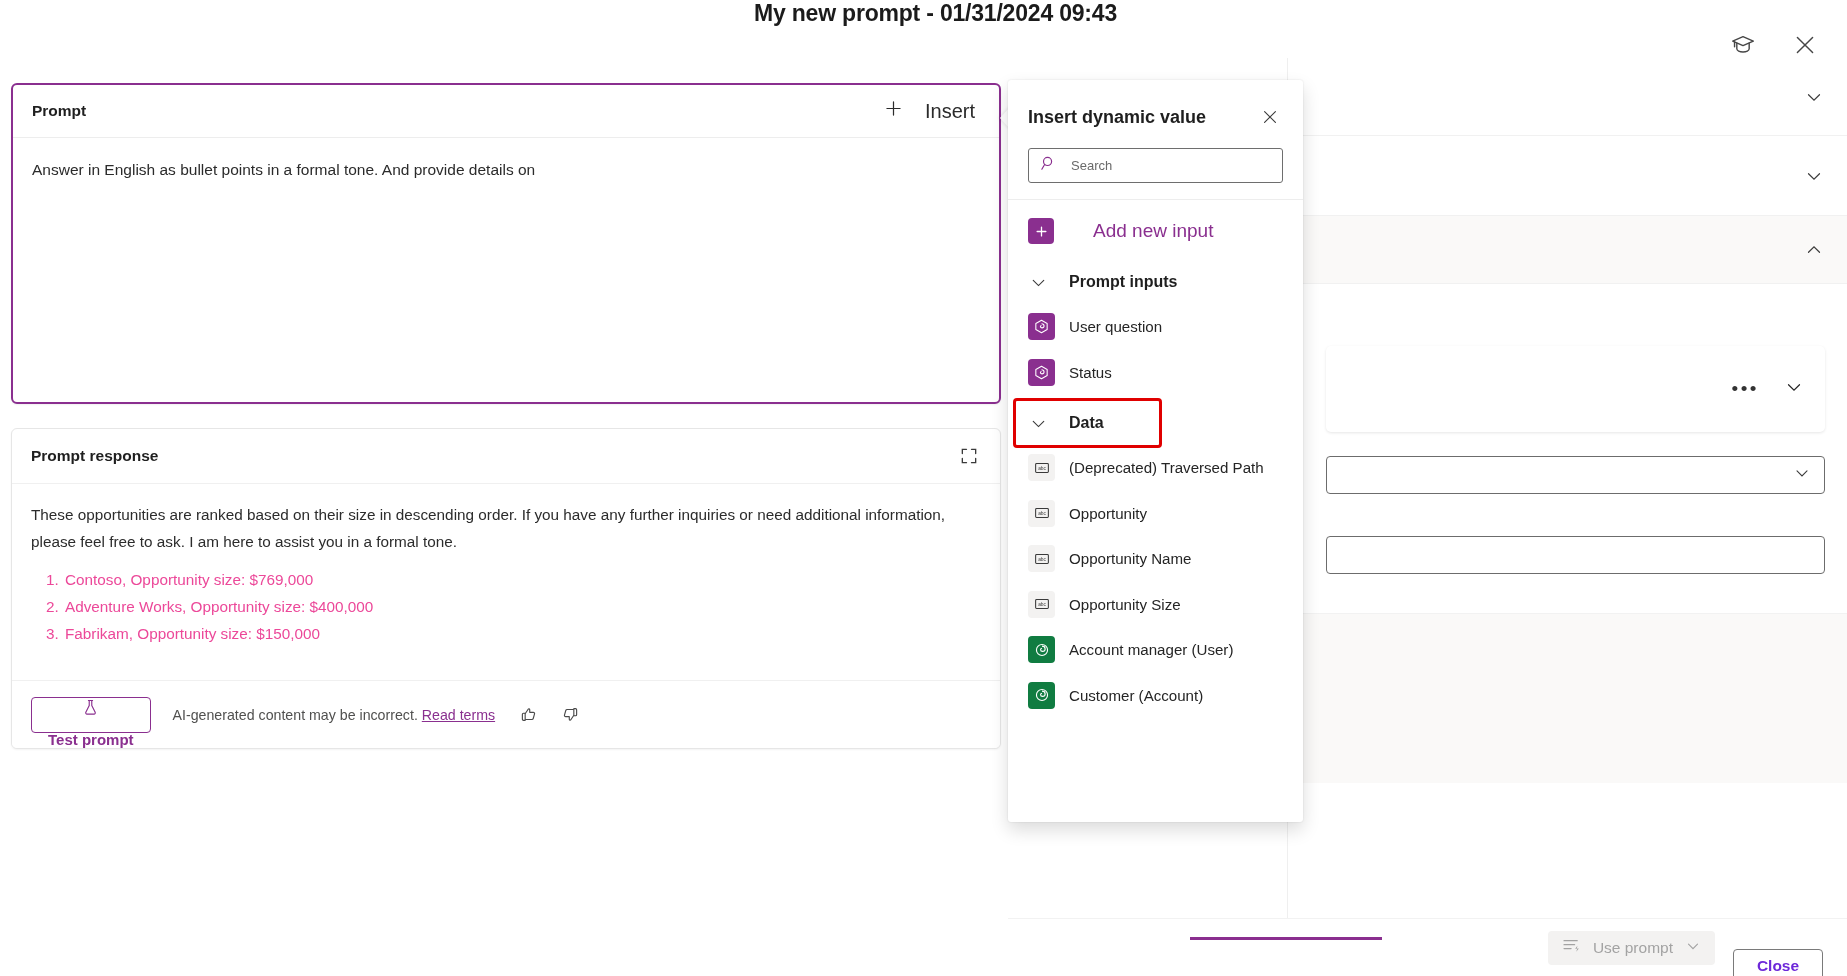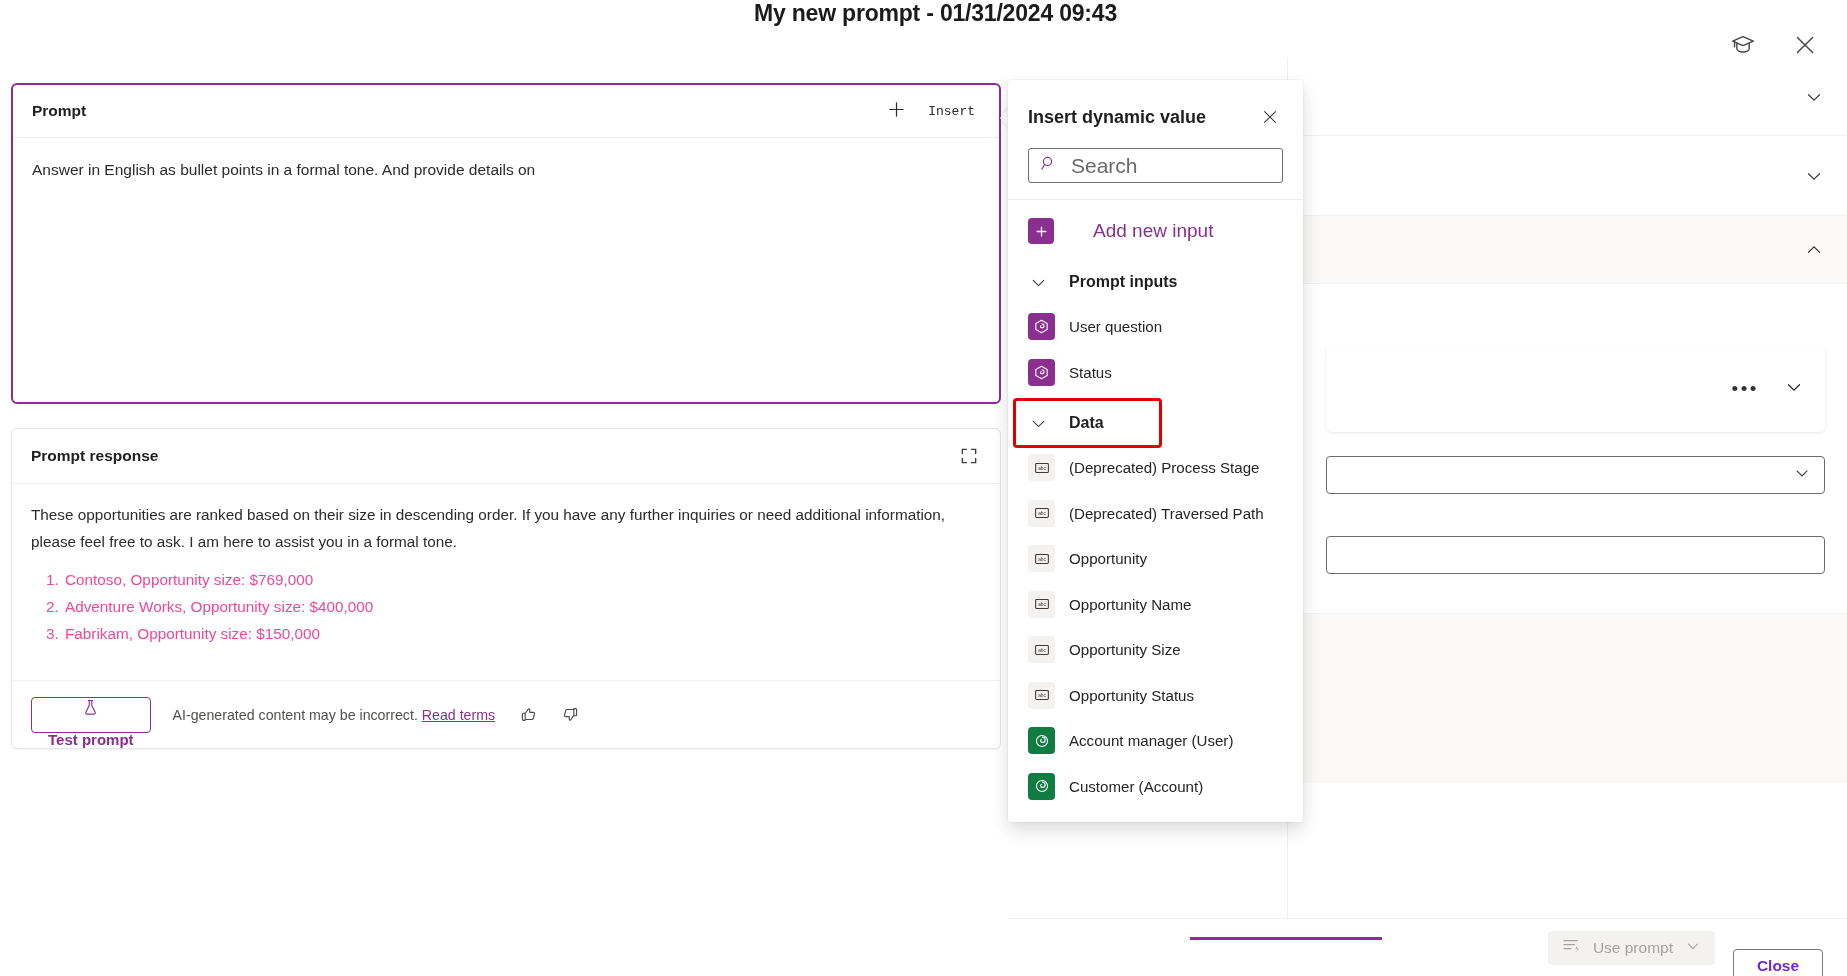--- a/index.html
+++ b/index.html
@@ -82,22 +82,22 @@
     font-weight: 700;
     color: #1f1f1f;
   }
   .insert-btn {
     margin-left: auto;
     display: flex;
     align-items: center;
     gap: 21px;
     border: none;
     background: transparent;
-    font-family: Liberation Mono, monospace;
-    font-size: 13px;
+    font-family: Liberation Sans, sans-serif;
+    font-size: 20px;
     color: #2b2b2b;
     cursor: pointer;
     padding: 6px 8px;
   }
   .prompt-body {
     padding: 20px 19px 0 19px;
     font-size: 15.5px;
     line-height: 1.5;
     color: #2b2b2b;
   }
@@ -362,21 +362,21 @@
     display: flex;
     align-items: center;
     padding: 0 10px;
     gap: 11px;
   }
   .search-input {
     border: none;
     outline: none;
     flex: 1;
     font-family: inherit;
-    font-size: 21px;
+    font-size: 13px;
     color: #3a3a3a;
     background: transparent;
   }
   .search-input::placeholder { color: #6a6a6a; }
   .flyout-divider {
     margin-top: 16px;
     border-top: 1px solid #ededed;
   }
   .flyout-list {
     flex: 1;
@@ -679,79 +679,61 @@
 
       <div class="group-head highlight">
         <span class="chev">
           <svg width="21" height="21" viewBox="0 0 24 24" fill="none" stroke="currentColor" stroke-width="1.3" stroke-linecap="round">
               <path d="M6 9.5 12 15.5 18 9.5"></path>
             </svg>
         </span>
         <span class="group-label">Data</span>
       </div>
 
+
       <div class="value-row">
         <span class="vicon abc">
           <svg width="18" height="18" viewBox="0 0 24 24">
               <rect x="3.5" y="6" width="17" height="12" rx="1.2" fill="none" stroke="currentColor" stroke-width="1.4"></rect>
               <text x="12" y="14.6" font-size="6.4" font-family="Liberation Sans, sans-serif" fill="currentColor" text-anchor="middle">abc</text>
             </svg>
         </span>
-        <span class="vlabel">(Deprecated) Process Stage</span>
+        <span class="vlabel">(Deprecated) Traversed Path</span>
       </div>
 
       <div class="value-row">
         <span class="vicon abc">
           <svg width="18" height="18" viewBox="0 0 24 24">
               <rect x="3.5" y="6" width="17" height="12" rx="1.2" fill="none" stroke="currentColor" stroke-width="1.4"></rect>
               <text x="12" y="14.6" font-size="6.4" font-family="Liberation Sans, sans-serif" fill="currentColor" text-anchor="middle">abc</text>
             </svg>
         </span>
-        <span class="vlabel">(Deprecated) Traversed Path</span>
+        <span class="vlabel">Opportunity</span>
       </div>
 
       <div class="value-row">
         <span class="vicon abc">
           <svg width="18" height="18" viewBox="0 0 24 24">
               <rect x="3.5" y="6" width="17" height="12" rx="1.2" fill="none" stroke="currentColor" stroke-width="1.4"></rect>
               <text x="12" y="14.6" font-size="6.4" font-family="Liberation Sans, sans-serif" fill="currentColor" text-anchor="middle">abc</text>
             </svg>
         </span>
-        <span class="vlabel">Opportunity</span>
+        <span class="vlabel">Opportunity Name</span>
       </div>
 
       <div class="value-row">
         <span class="vicon abc">
           <svg width="18" height="18" viewBox="0 0 24 24">
               <rect x="3.5" y="6" width="17" height="12" rx="1.2" fill="none" stroke="currentColor" stroke-width="1.4"></rect>
               <text x="12" y="14.6" font-size="6.4" font-family="Liberation Sans, sans-serif" fill="currentColor" text-anchor="middle">abc</text>
             </svg>
         </span>
-        <span class="vlabel">Opportunity Name</span>
-      </div>
-
-      <div class="value-row">
-        <span class="vicon abc">
-          <svg width="18" height="18" viewBox="0 0 24 24">
-              <rect x="3.5" y="6" width="17" height="12" rx="1.2" fill="none" stroke="currentColor" stroke-width="1.4"></rect>
-              <text x="12" y="14.6" font-size="6.4" font-family="Liberation Sans, sans-serif" fill="currentColor" text-anchor="middle">abc</text>
-            </svg>
-        </span>
         <span class="vlabel">Opportunity Size</span>
       </div>
 
-      <div class="value-row">
-        <span class="vicon abc">
-          <svg width="18" height="18" viewBox="0 0 24 24">
-              <rect x="3.5" y="6" width="17" height="12" rx="1.2" fill="none" stroke="currentColor" stroke-width="1.4"></rect>
-              <text x="12" y="14.6" font-size="6.4" font-family="Liberation Sans, sans-serif" fill="currentColor" text-anchor="middle">abc</text>
-            </svg>
-        </span>
-        <span class="vlabel">Opportunity Status</span>
-      </div>
 
       <div class="value-row">
         <span class="vicon lookup">
           <svg width="18" height="18" viewBox="0 0 24 24" fill="none" stroke="currentColor" stroke-width="1.5">
             <circle cx="12" cy="12" r="7.4"></circle>
             <path d="M12 6.8c2.4 0 4.2 1.7 4.2 3.8 0 1.9-1.5 3.2-3.4 3.2-1.6 0-2.7-1-2.7-2.3 0-1.1.9-1.9 2-1.9"></path>
           </svg>
         </span>
         <span class="vlabel">Account manager (User)</span>
       </div>

